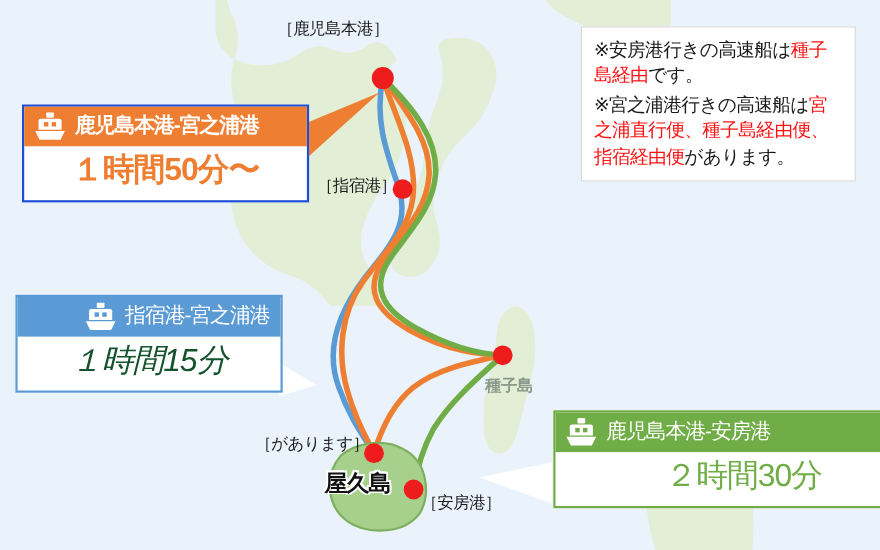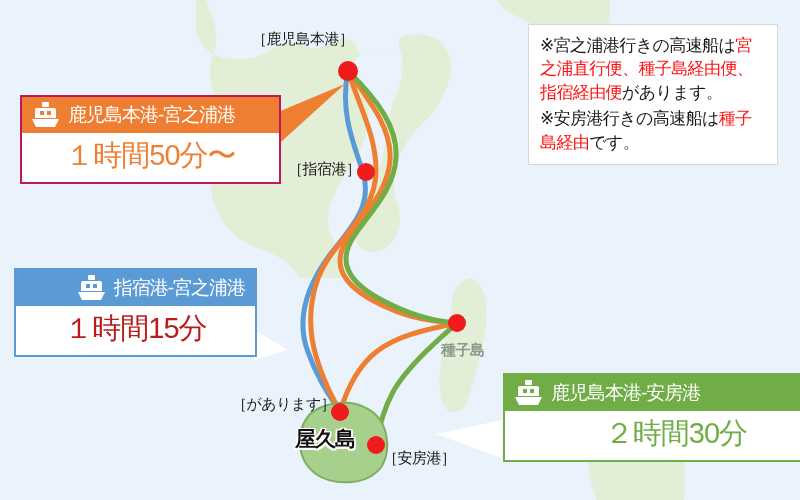--- a/index.html
+++ b/index.html
@@ -24,21 +24,21 @@
 
   
   .map-label {
     position: absolute;
     font-size: 15px;
     color: #1a1a1a;
     white-space: nowrap;
     letter-spacing: -0.5px;
     line-height: 1;
   }
-  #label-kagoshima { left: 252px; top: 31px; }
+  #label-kagoshima { left: 252px; top: 19px; }
   #label-ibusuki   { left: 288px; top: 163px; font-family: Liberation Mono, monospace; }
   #label-miyanoura { left: 232px; top: 396px; }
   #label-anbo      { left: 383px; top: 450px; }
 
   #label-tanegashima {
     position: absolute;
     left: 441px; top: 341px;
     font-size: 15px;
     color: #8a9a8a;
     white-space: nowrap;
@@ -86,32 +86,33 @@
     font-size: 29px;
     letter-spacing: -1px;
     padding: 7px 6px 10px 6px;
     line-height: 1.1;
     white-space: nowrap;
   }
 
   
   #callout-kagoshima-miyanoura {
     left: 20px; top: 95px; width: 261px;
-    border: 2px solid #be185d;
+    border: 2px solid #1d4ed8;
+    font-weight: bold;
   }
   #callout-kagoshima-miyanoura .callout-head { background: #ee7f32; }
   #callout-kagoshima-miyanoura .callout-body { color: #ee7f32; }
 
   
   #callout-ibusuki-miyanoura {
     left: 14px; top: 268px; width: 243px;
     border: 2px solid #5b9bd5;
   }
   #callout-ibusuki-miyanoura .callout-head { background: #5b9bd5; justify-content: flex-end; }
-  #callout-ibusuki-miyanoura .callout-body { color: #b91c1c; }
+  #callout-ibusuki-miyanoura .callout-body { color: #14532d; font-style: italic; }
 
   
   #callout-kagoshima-anbo {
     left: 503px; top: 373px; width: 302px;
     border: 2px solid #70ad47;
   }
   #callout-kagoshima-anbo .callout-head { background: #70ad47; }
   #callout-kagoshima-anbo .callout-body { color: #70ad47; margin-left: 44px; }
 
   
@@ -261,17 +262,17 @@
         <rect x="10" y="9" width="4" height="4" fill="#70ad47"></rect>
         <rect x="17" y="9" width="4" height="4" fill="#70ad47"></rect>
         <path d="M2 17 h27 l-4 8 h-19 z" fill="#ffffff"></path>
       </svg>
       <span class="callout-title">鹿児島本港-安房港</span>
     </div>
     <div class="callout-body">２時間30分</div>
   </div>
 
   <div id="note-box">
+    <p><span>※安房港行きの高速船は</span><span class="hl">種子島経由</span><span>です。</span></p>
     <p><span>※宮之浦港行きの高速船は</span><span class="hl">宮之浦直行便、種子島経由便、指宿経由便</span><span>があります。</span></p>
-    <p><span>※安房港行きの高速船は</span><span class="hl">種子島経由</span><span>です。</span></p>
   </div>
 
 </div>
 
 </body></html>

